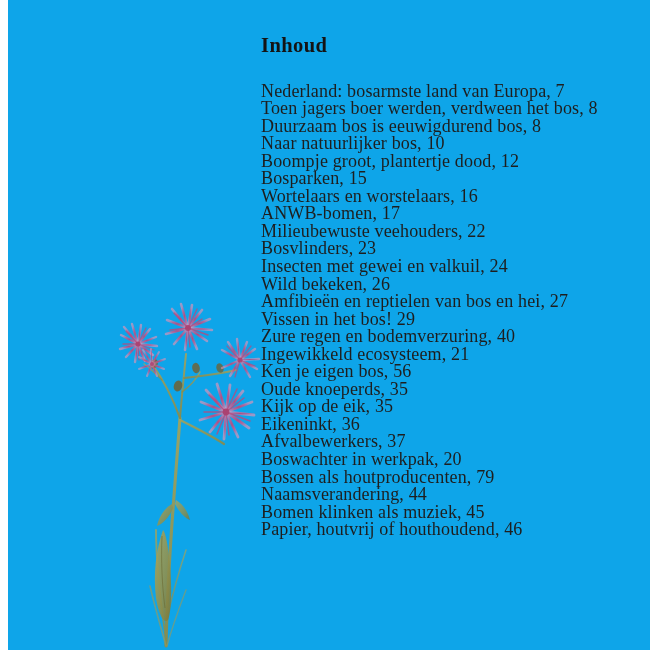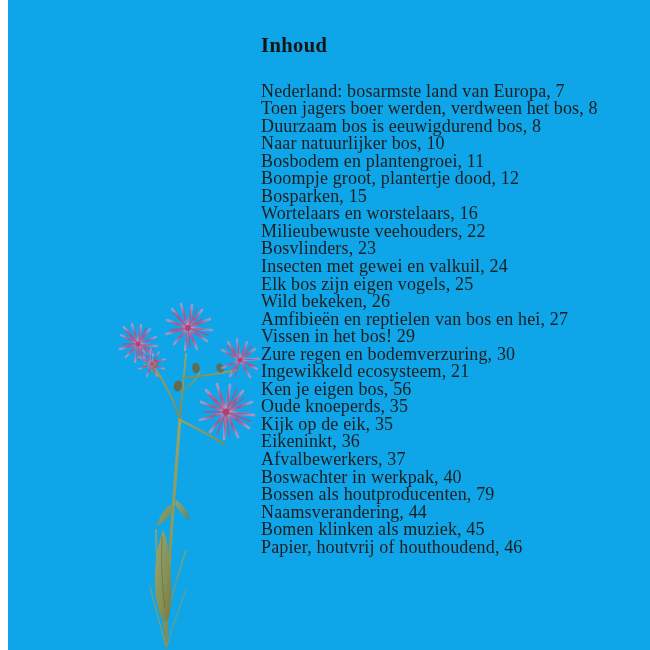--- a/index.html
+++ b/index.html
@@ -257,39 +257,38 @@
     </svg>
   </div>
 
   <div id="toc">
     <h1 id="toc-heading">Inhoud</h1>
     <ul id="toc-list">
         <li>Nederland: bosarmste land van Europa, 7</li>
         <li>Toen jagers boer werden, verdween het bos, 8</li>
         <li>Duurzaam bos is eeuwigdurend bos, 8</li>
         <li>Naar natuurlijker bos, 10</li>
-        <li>Bosbodem en plantengroei, 11</li>
         <li>Boompje groot, plantertje dood, 12</li>
         <li>Bosparken, 15</li>
         <li>Wortelaars en worstelaars, 16</li>
+        <li>ANWB-bomen, 17</li>
         <li>Milieubewuste veehouders, 22</li>
         <li>Bosvlinders, 23</li>
         <li>Insecten met gewei en valkuil, 24</li>
-        <li>Elk bos zijn eigen vogels, 25</li>
         <li>Wild bekeken, 26</li>
         <li>Amfibieën en reptielen van bos en hei, 27</li>
         <li>Vissen in het bos! 29</li>
-        <li>Zure regen en bodemverzuring, 30</li>
+        <li>Zure regen en bodemverzuring, 40</li>
         <li>Ingewikkeld ecosysteem, 21</li>
         <li>Ken je eigen bos, 56</li>
         <li>Oude knoeperds, 35</li>
         <li>Kijk op de eik, 35</li>
         <li>Eikeninkt, 36</li>
         <li>Afvalbewerkers, 37</li>
-        <li>Boswachter in werkpak, 40</li>
+        <li>Boswachter in werkpak, 20</li>
         <li>Bossen als houtproducenten, 79</li>
         <li>Naamsverandering, 44</li>
         <li>Bomen klinken als muziek, 45</li>
         <li>Papier, houtvrij of houthoudend, 46</li>
       </ul>
   </div>
 
 </div>
 
 </body></html>

